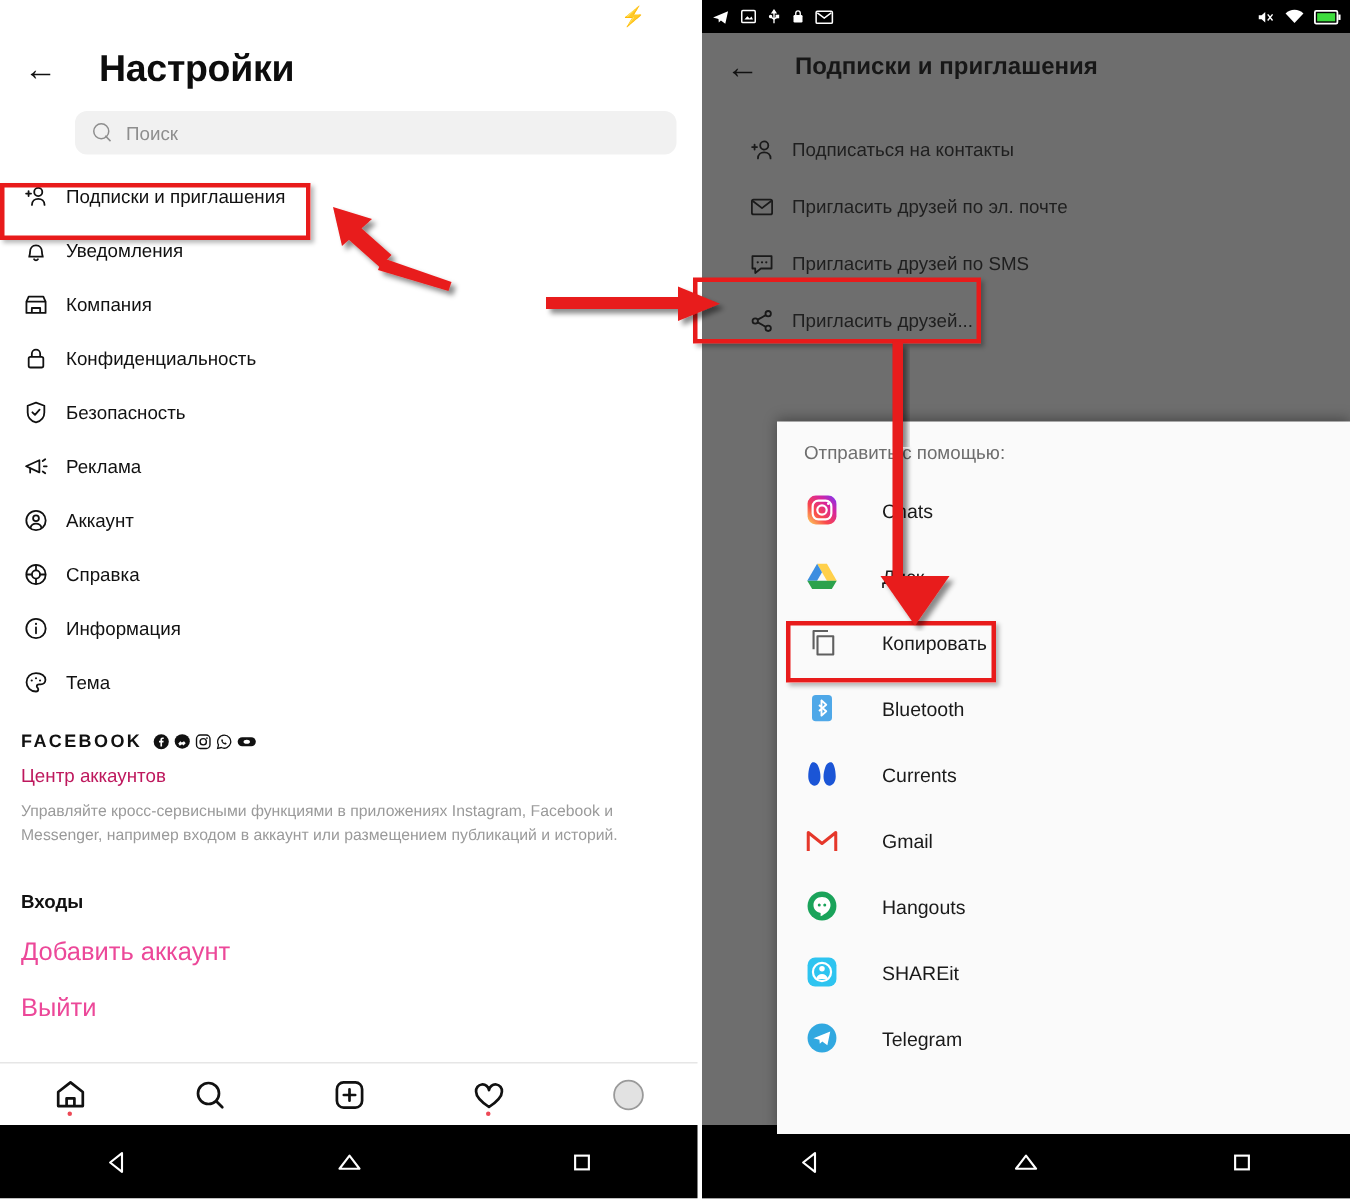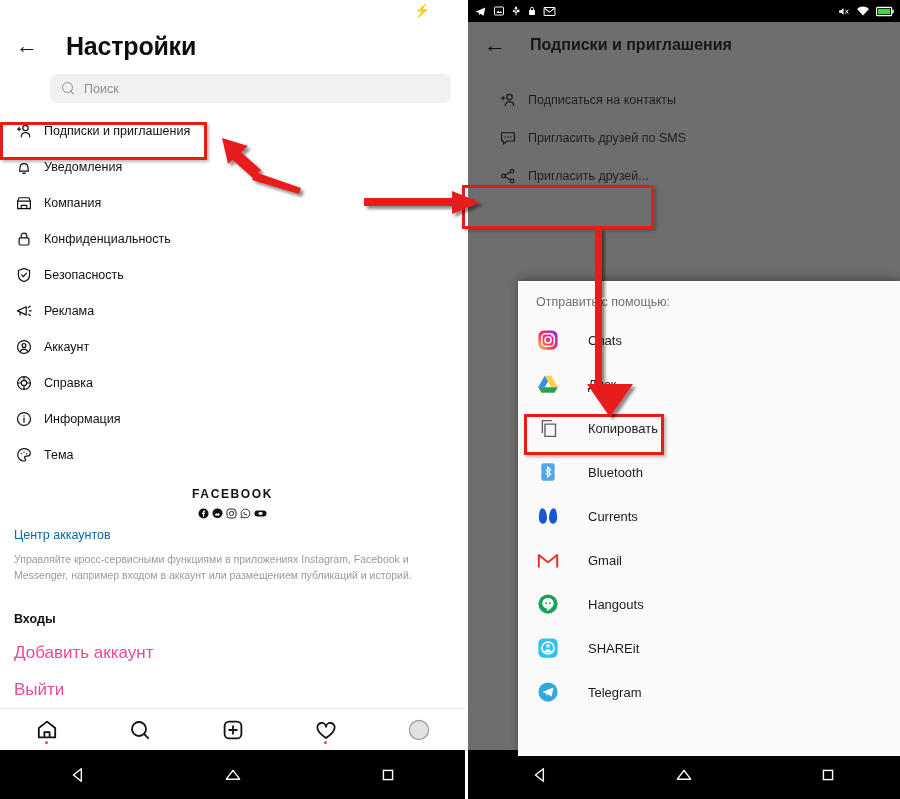--- a/index.html
+++ b/index.html
@@ -65,27 +65,27 @@
   .s-label { font-size:12.5px; color:#111; }
 
   
   .hl-box {
     position:absolute; border:3px solid #e81b1b; pointer-events:none;
     box-shadow:2px 2px 3px rgba(0,0,0,.28);
   }
   #hl-follow { left:0px; top:122px; width:207px; height:38px; }
 
   .fb-section { padding:14px 14px 0 14px; }
-  .fb-row { display:flex; align-items:center; gap:7px;flex-direction:column; }
+  .fb-row { display:flex; align-items:center; gap:7px; }
   .fb-word {
     font-size:12px; font-weight:bold; letter-spacing:1.6px; color:#111;
   }
   .fb-icons { display:flex; align-items:center; gap:3px; }
   .fb-icons svg { display:block; }
-  .link-blue { color:#0369a1; font-size:12.5px; margin-top:9px; }
+  .link-blue { color:#be185d; font-size:12.5px; margin-top:9px; }
   .fb-desc {
     font-size:10.5px; color:#9a9a9a; line-height:1.55; margin-top:9px; max-width:420px;
   }
   .logins-h { font-size:12.5px; font-weight:bold; color:#111; margin-top:28px; }
   .login-link { color:#ec4899; font-size:17px; margin-top:17px; }
 
   .l-tabbar {
     position:absolute; left:0; bottom:49px; width:465px; height:42px;
     background:#ffffff; border-top:1px solid #e6e6e6;
     display:flex; align-items:center; justify-content:space-around;
@@ -415,20 +415,29 @@
       <span class="r-ico">
         <svg width="18" height="18" viewBox="0 0 24 24" fill="none" stroke="#1a1a1a" stroke-width="1.6" stroke-linecap="round">
           <circle cx="14" cy="8" r="3.6"></circle>
             <path d="M8.4 19.5c0-3.3 2.5-5.4 5.6-5.4s5.6 2.1 5.6 5.4"></path>
             <path d="M3.2 9.4h4.4M5.4 7.2v4.4"></path>
         </svg>
       </span>
       <span class="r-label">Подписаться на контакты</span>
     </div>
 
+    <div class="r-item">
+      <span class="r-ico">
+        <svg width="18" height="18" viewBox="0 0 24 24" fill="none" stroke="#1a1a1a" stroke-width="1.6" stroke-linejoin="round">
+            <rect x="3" y="5.5" width="18" height="13" rx="1.5"></rect>
+            <path d="m3.8 6.6 8.2 6.4 8.2-6.4"></path>
+          </svg>
+      </span>
+      <span class="r-label">Пригласить друзей по эл. почте</span>
+    </div>
 
     <div class="r-item">
       <span class="r-ico">
         <svg width="18" height="18" viewBox="0 0 24 24" fill="none" stroke="#1a1a1a" stroke-width="1.6" stroke-linejoin="round">
             <path d="M3.5 5h17v11h-9.5L6 20v-4H3.5z"></path>
             <circle cx="8.2" cy="10.5" r="1" fill="#1a1a1a" stroke="none"></circle>
             <circle cx="12" cy="10.5" r="1" fill="#1a1a1a" stroke="none"></circle>
             <circle cx="15.8" cy="10.5" r="1" fill="#1a1a1a" stroke="none"></circle>
           </svg>
       </span>

